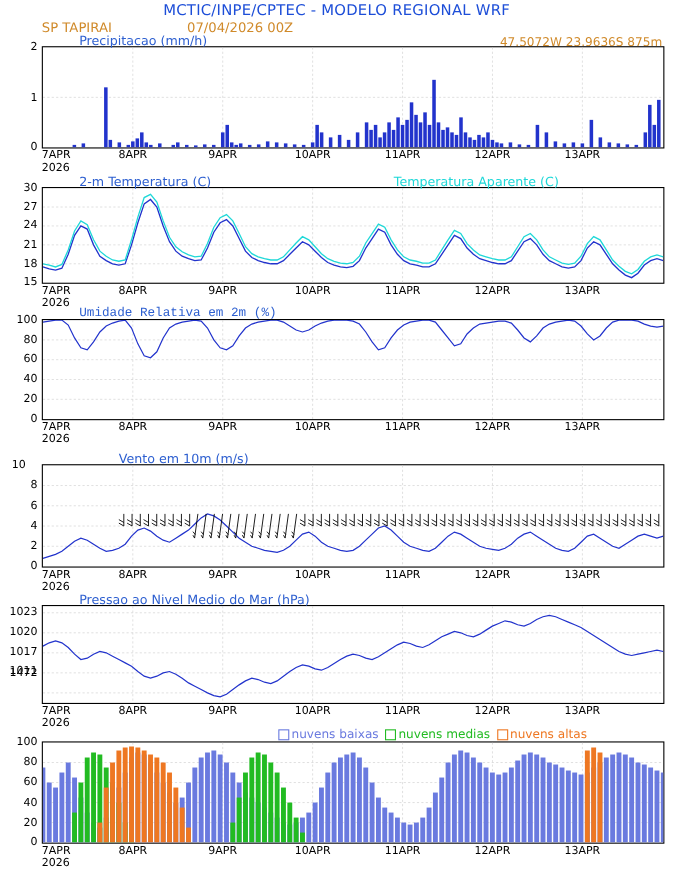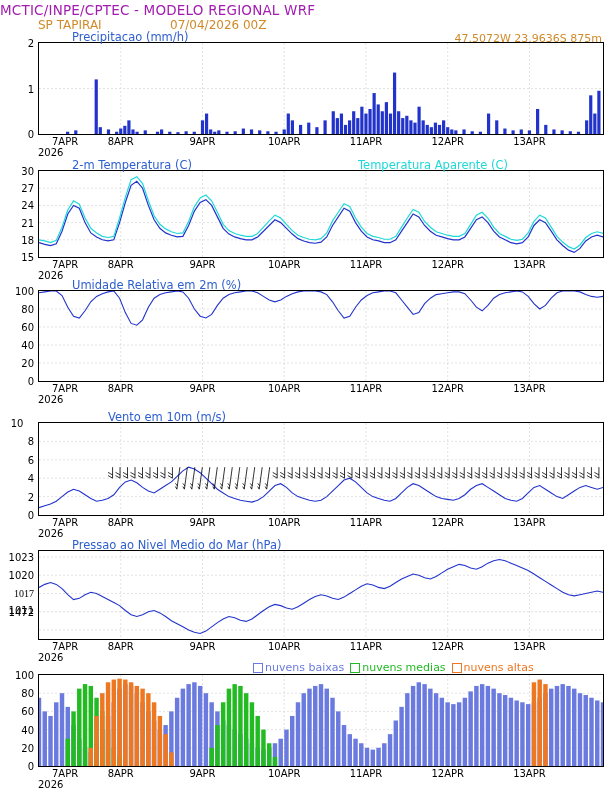--- a/index.html
+++ b/index.html
@@ -1,31 +1,31 @@
 <!DOCTYPE html>
 <html><head>
 <meta charset="utf-8">
 <style>
   html,body{margin:0;padding:0;background:#fff;}
   body{width:612px;height:792px;font-family:"DejaVu Sans",sans-serif;}
   .page{position:relative;width:612px;height:792px;overflow:hidden;}
 
-  .hdr-title{position:absolute;left:0;top:2px;width:612px;text-align:left;
-    font-size:13.5px;color:#a21caf;letter-spacing:.2px;font-family:"DejaVu Sans",sans-serif;}
+  .hdr-title{position:absolute;left:0;top:2px;width:612px;text-align:center;
+    font-size:13.5px;color:#1d4ed8;letter-spacing:.2px;font-family:"DejaVu Sans",sans-serif;}
   .hdr-left{position:absolute;left:38px;top:18px;font-size:12px;color:#d08a2a;}
   .hdr-mid{position:absolute;left:170px;top:18px;font-size:12px;color:#d08a2a;}
   .hdr-right{position:absolute;right:10px;top:32px;font-size:11px;color:#d08a2a;text-align:right;}
 
   .panel{position:absolute;left:38px;border:1px solid #000;box-sizing:border-box;background:#fff;}
   .ptitle{position:absolute;font-size:11.5px;color:#2d5fd0;white-space:nowrap;}
   .ylab{position:absolute;right:0;transform:translateY(-50%);font-size:10px;color:#000;
         text-align:right;white-space:nowrap;}
   .ylabcol{position:absolute;left:0;width:34px;}
   .xlab{position:absolute;top:0;font-size:10px;color:#000;white-space:nowrap;transform:translateX(-50%);}
-  .xlab.left{transform:none;margin-left:14px;}
+  .xlab.left{transform:none;}
   .yearlab{position:absolute;font-size:10px;color:#000;}
   svg{display:block;}
   .legend{position:absolute;font-size:11px;white-space:nowrap;}
   .lgbox{display:inline-block;width:8px;height:8px;border:1px solid #000;vertical-align:middle;margin-right:2px;}
 </style>
 </head>
 <body>
 
 <div class="page">
 
@@ -700,21 +700,21 @@
     <div class="ylab ylabcol" style="top: 188.2px; left: 0px; width: 34px;">27</div>
     <div class="ylab ylabcol" style="top: 171px; left: 0px; width: 34px;">30</div>
     <div class="xlab left" style="top: 259px; left: 38px;">7APR</div>
     <div class="xlab" style="top: 259px; left: 120.739px;">8APR</div>
     <div class="xlab" style="top: 259px; left: 202.478px;">9APR</div>
     <div class="xlab" style="top: 259px; left: 284.217px;">10APR</div>
     <div class="xlab" style="top: 259px; left: 365.957px;">11APR</div>
     <div class="xlab" style="top: 259px; left: 447.696px;">12APR</div>
     <div class="xlab" style="top: 259px; left: 529.435px;">13APR</div>
     <div class="yearlab" style="left: 38px; top: 270px;">2026</div>
-    <div class="ptitle" style="left: 72px; top: 278px;">Umidade Relativa em 2m (%)</div>
+    <div class="ptitle" style="left: 72px; top: 278px; font-family: Liberation Mono, monospace;">Umidade Relativa em 2m (%)</div>
     <div class="ylab ylabcol" style="top: 381px; left: 0px; width: 34px;">0</div>
     <div class="ylab ylabcol" style="top: 363px; left: 0px; width: 34px;">20</div>
     <div class="ylab ylabcol" style="top: 345px; left: 0px; width: 34px;">40</div>
     <div class="ylab ylabcol" style="top: 327px; left: 0px; width: 34px;">60</div>
     <div class="ylab ylabcol" style="top: 309px; left: 0px; width: 34px;">80</div>
     <div class="ylab ylabcol" style="top: 291px; left: 0px; width: 34px;">100</div>
     <div class="xlab left" style="top: 383px; left: 38px;">7APR</div>
     <div class="xlab" style="top: 383px; left: 120.739px;">8APR</div>
     <div class="xlab" style="top: 383px; left: 202.478px;">9APR</div>
     <div class="xlab" style="top: 383px; left: 284.217px;">10APR</div>
@@ -733,21 +733,21 @@
     <div class="xlab" style="top: 517px; left: 120.739px;">8APR</div>
     <div class="xlab" style="top: 517px; left: 202.478px;">9APR</div>
     <div class="xlab" style="top: 517px; left: 284.217px;">10APR</div>
     <div class="xlab" style="top: 517px; left: 365.957px;">11APR</div>
     <div class="xlab" style="top: 517px; left: 447.696px;">12APR</div>
     <div class="xlab" style="top: 517px; left: 529.435px;">13APR</div>
     <div class="yearlab" style="left: 38px; top: 528px;">2026</div>
     <div class="ptitle" style="left: 72px; top: 538px;">Pressao ao Nivel Medio do Mar (hPa)</div>
     <div class="ylab ylabcol" style="top: 610px; left: 0px; width: 34px;">1011</div>
     <div class="ylab ylabcol" style="top: 611.69px; left: 0px; width: 34px;">1472</div>
-    <div class="ylab ylabcol" style="top: 593.483px; left: 0px; width: 34px; font-family: Liberation Serif, serif;">1017</div>
+    <div class="ylab ylabcol" style="top: 593.483px; left: 0px; width: 34px;">1017</div>
     <div class="ylab ylabcol" style="top: 575.276px; left: 0px; width: 34px;">1020</div>
     <div class="ylab ylabcol" style="top: 557.069px; left: 0px; width: 34px;">1023</div>
     <div class="xlab left" style="top: 641px; left: 38px;">7APR</div>
     <div class="xlab" style="top: 641px; left: 120.739px;">8APR</div>
     <div class="xlab" style="top: 641px; left: 202.478px;">9APR</div>
     <div class="xlab" style="top: 641px; left: 284.217px;">10APR</div>
     <div class="xlab" style="top: 641px; left: 365.957px;">11APR</div>
     <div class="xlab" style="top: 641px; left: 447.696px;">12APR</div>
     <div class="xlab" style="top: 641px; left: 529.435px;">13APR</div>
     <div class="yearlab" style="left: 38px; top: 652px;">2026</div>

